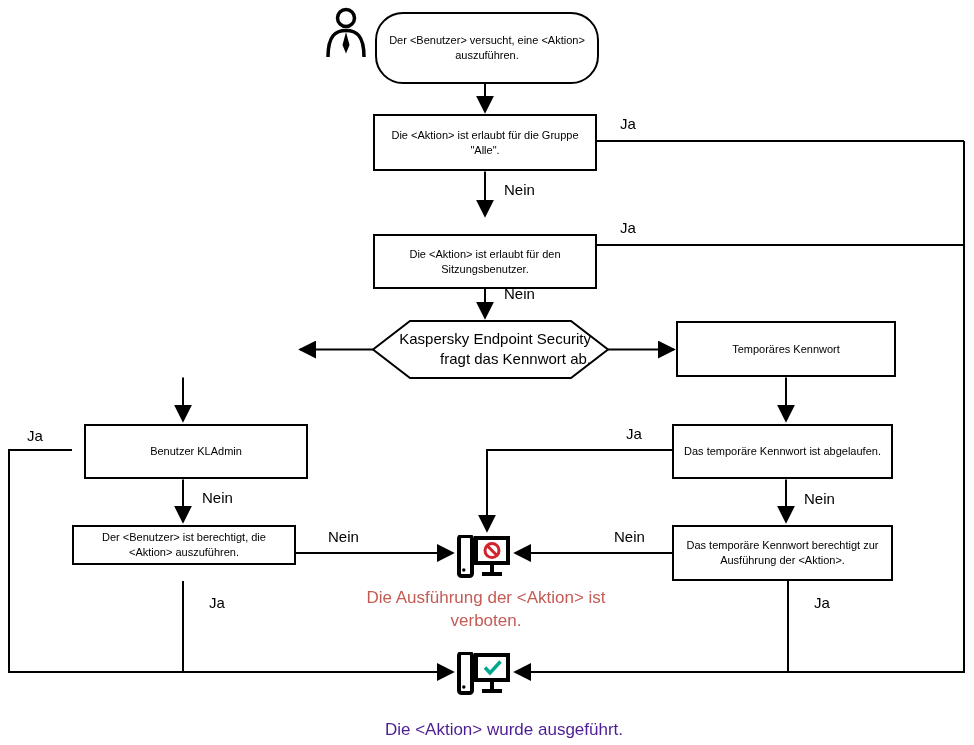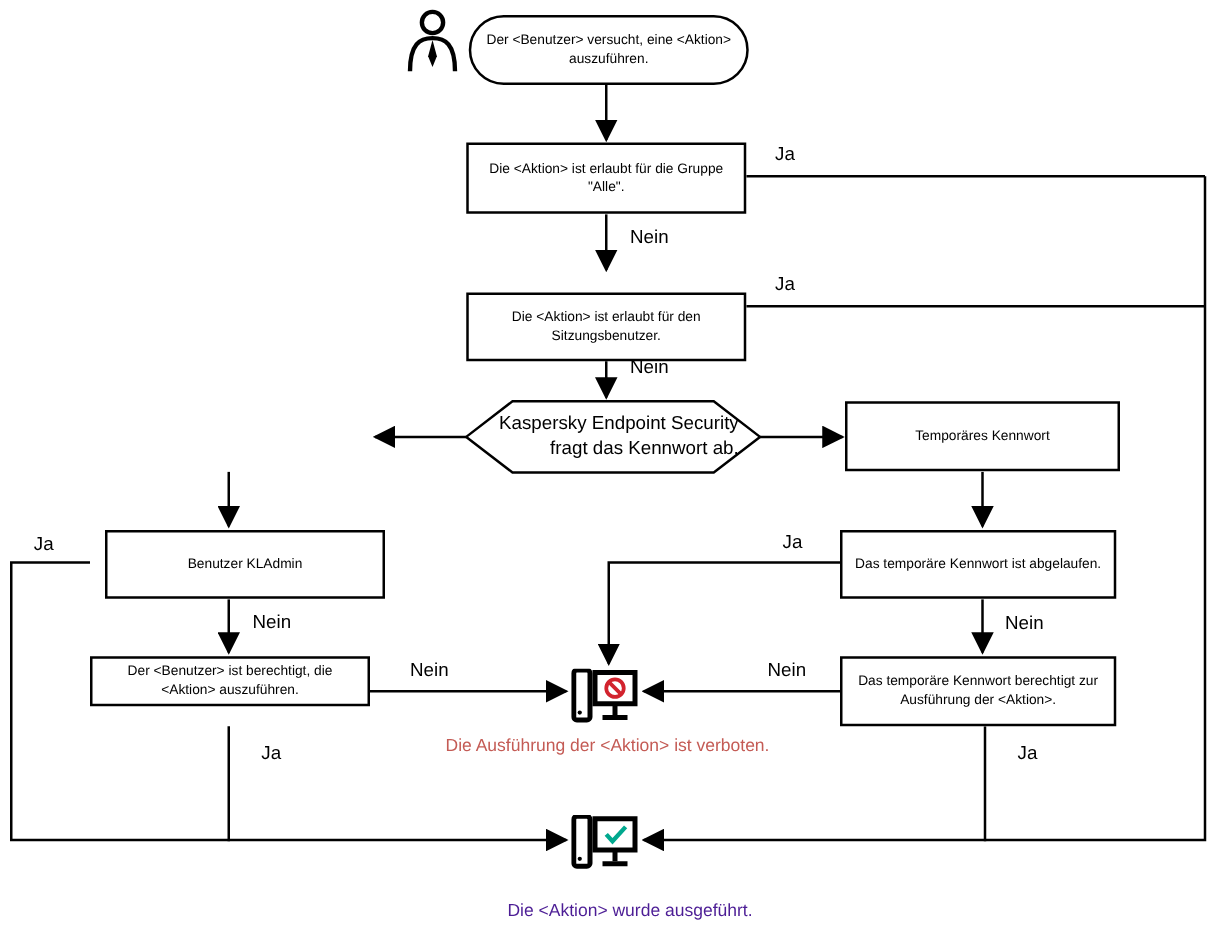--- a/index.html
+++ b/index.html
@@ -14,21 +14,21 @@
   }
   .stadium{border-radius:28px;}
   .hex-text{
     position:absolute;display:flex;align-items:center;justify-content:center;
     text-align:right;font-size:15px;line-height:1.35;
   }
   .edge-label{
     position:absolute;font-size:15px;line-height:1;white-space:nowrap;
   }
   .outcome{
-    position:absolute;font-size:14px;line-height:1.35;text-align:center;
+    position:absolute;font-size:17px;line-height:1.35;text-align:center;
   }
   .outcome-forbidden{color:#C45B55;}
   .outcome-executed{color:#4c1d95;}
   svg.overlay{position:absolute;left:0;top:0;}
   .icon-abs{position:absolute;}
 </style>
 </head>
 <body>
 
 <div id="stage">
@@ -61,21 +61,21 @@
     </g>
     <polygon points="373,349.5 410,321 571,321 608,349.5 571,378 410,378" fill="#fff" stroke="#000" stroke-width="2"></polygon>
   </svg>
 
   <svg class="icon-abs" style="left:324px;top:7px;" width="44" height="52" viewBox="0 0 44 52">
     <circle cx="22" cy="11" r="8.5" stroke="#000" stroke-width="3.5" fill="none"></circle>
     <path d="M4 50 C4 28 12 23.5 22 23.5 C32 23.5 40 28 40 50" stroke="#000" stroke-width="3.5" fill="none"></path>
     <path d="M22 25 L25.5 38 L22 46.5 L18.5 38 Z" fill="#000"></path>
   </svg>
 
-  <div class="node stadium" style="left:375px;top:12px;width:224px;height:56px;">Der &lt;Benutzer&gt; versucht, eine &lt;Aktion&gt; auszuführen.</div>
+  <div class="node stadium" style="left:375px;top:12px;width:224px;height:72px;">Der &lt;Benutzer&gt; versucht, eine &lt;Aktion&gt; auszuführen.</div>
 
   <div class="node" style="left:373px;top:114px;width:224px;height:57px;">Die &lt;Aktion&gt; ist erlaubt für die Gruppe "Alle".</div>
   <div class="node" style="left:373px;top:218px;width:224px;height:55px;margin-top:16px;">Die &lt;Aktion&gt; ist erlaubt für den Sitzungsbenutzer.</div>
 
   <div class="hex-text" style="left:390px;top:331px;width:201px;height:36px;">Kaspersky Endpoint Security fragt das Kennwort ab.</div>
 
   <div class="node" style="left:72px;top:424px;width:224px;height:55px;margin-left:12px;">Benutzer KLAdmin</div>
   <div class="node" style="left:72px;top:525px;width:224px;height:40px;">Der &lt;Benutzer&gt; ist berechtigt, die &lt;Aktion&gt; auszuführen.</div>
 
   <div class="node" style="left:676px;top:321px;width:220px;height:56px;">Temporäres Kennwort</div>

